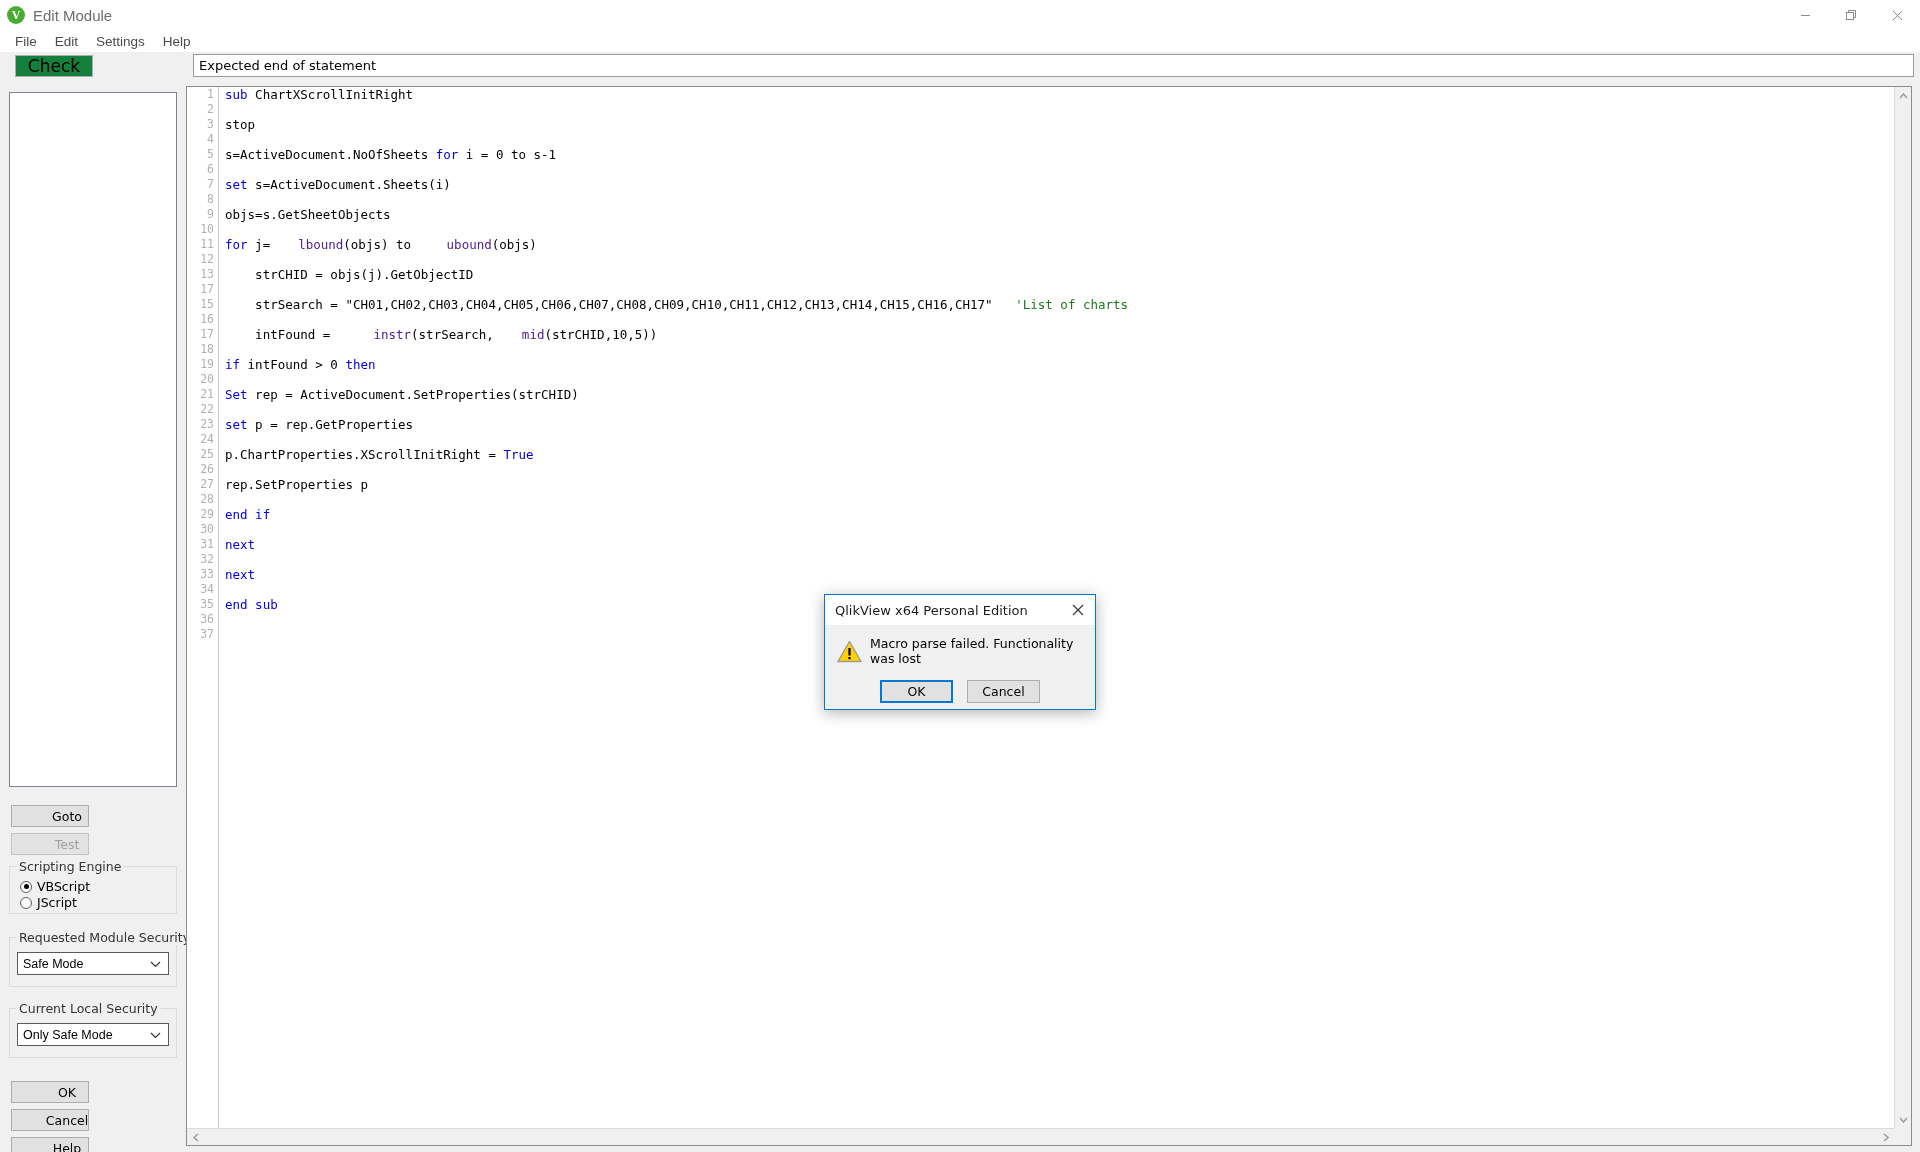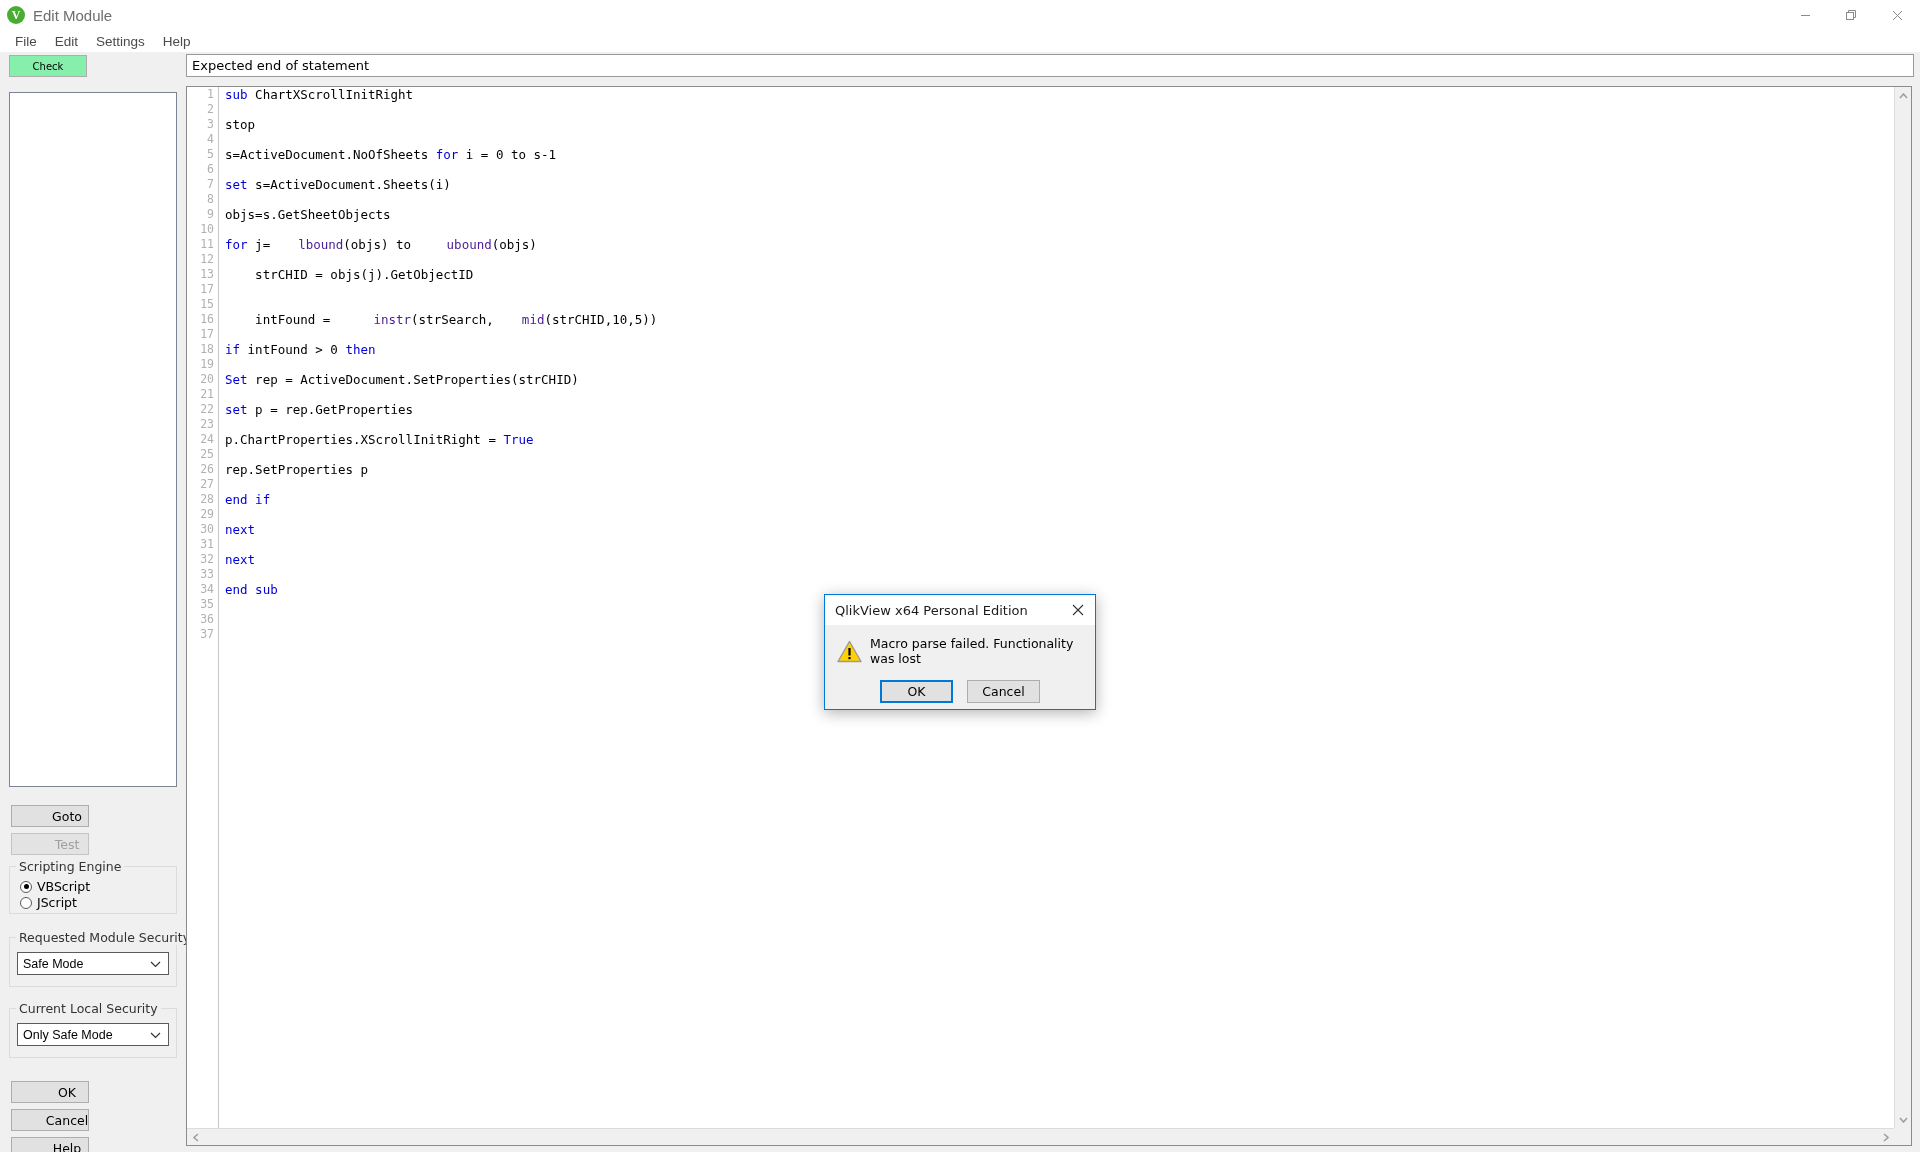--- a/index.html
+++ b/index.html
@@ -62,32 +62,32 @@
   
   #toolbar {
     height: 28px;
     background: #f0f0f0;
     display: flex;
     align-items: center;
     position: relative;
   }
   #check-btn {
     position: absolute;
-    left: 9px; top: 3px;
+    left: 15px; top: 3px;
     width: 78px; height: 22px;
-    background: #86efac;
+    background: #15803d;
     border: 1px solid #adadad;
-    font-size: 10px;
+    font-size: 17px;
     color: #000;
     display: flex; align-items: center; justify-content: center;
     font-family: "DejaVu Sans", sans-serif;
   }
   #errorbar {
     position: absolute;
-    left: 186px; top: 2px;
+    left: 193px; top: 2px;
     right: 6px;
     height: 23px;
     background: #ffffff;
     border: 1px solid #9a9a9a;
     display: flex; align-items: center;
     padding-left: 5px;
     font-size: 13px;
     color: #000;
     font-family: "DejaVu Sans", sans-serif;
   }
@@ -482,20 +482,21 @@
         <div class="codeline"><span>s=ActiveDocument.NoOfSheets </span><span class="kw">for</span><span> i = 0 to s-1</span></div>
         <div class="codeline">&nbsp;</div>
         <div class="codeline"><span class="kw">set</span><span> s=ActiveDocument.Sheets(i)</span></div>
         <div class="codeline">&nbsp;</div>
         <div class="codeline"><span>objs=s.GetSheetObjects</span></div>
         <div class="codeline">&nbsp;</div>
         <div class="codeline"><span class="kw">for</span><span> j=</span><span class="fn">lbound</span><span>(objs) to </span><span class="fn">ubound</span><span>(objs)</span></div>
         <div class="codeline">&nbsp;</div>
         <div class="codeline"><span>    strCHID = objs(j).GetObjectID</span></div>
         <div class="codeline">&nbsp;</div>
+        <div class="codeline"><span>    strSearch = "CH01,CH02,CH03,CH04,CH05,CH06,CH07,CH08,CH09,CH10,CH11,CH12,CH13,CH14,CH15,CH16,CH17"   </span><span class="cmt">'List of charts</span></div>
         <div class="codeline">&nbsp;</div>
         <div class="codeline"><span>    intFound =  </span><span class="fn">instr</span><span>(strSearch,</span><span class="fn">mid</span><span>(strCHID,10,5))</span></div>
         <div class="codeline">&nbsp;</div>
         <div class="codeline"><span class="kw">if</span><span> intFound &gt; 0 </span><span class="kw">then</span></div>
         <div class="codeline">&nbsp;</div>
         <div class="codeline"><span class="kw">Set</span><span> rep = ActiveDocument.SetProperties(strCHID)</span></div>
         <div class="codeline">&nbsp;</div>
         <div class="codeline"><span class="kw">set</span><span> p = rep.GetProperties</span></div>
         <div class="codeline">&nbsp;</div>
         <div class="codeline"><span>p.ChartProperties.XScrollInitRight = </span><span class="kw">True</span></div>

